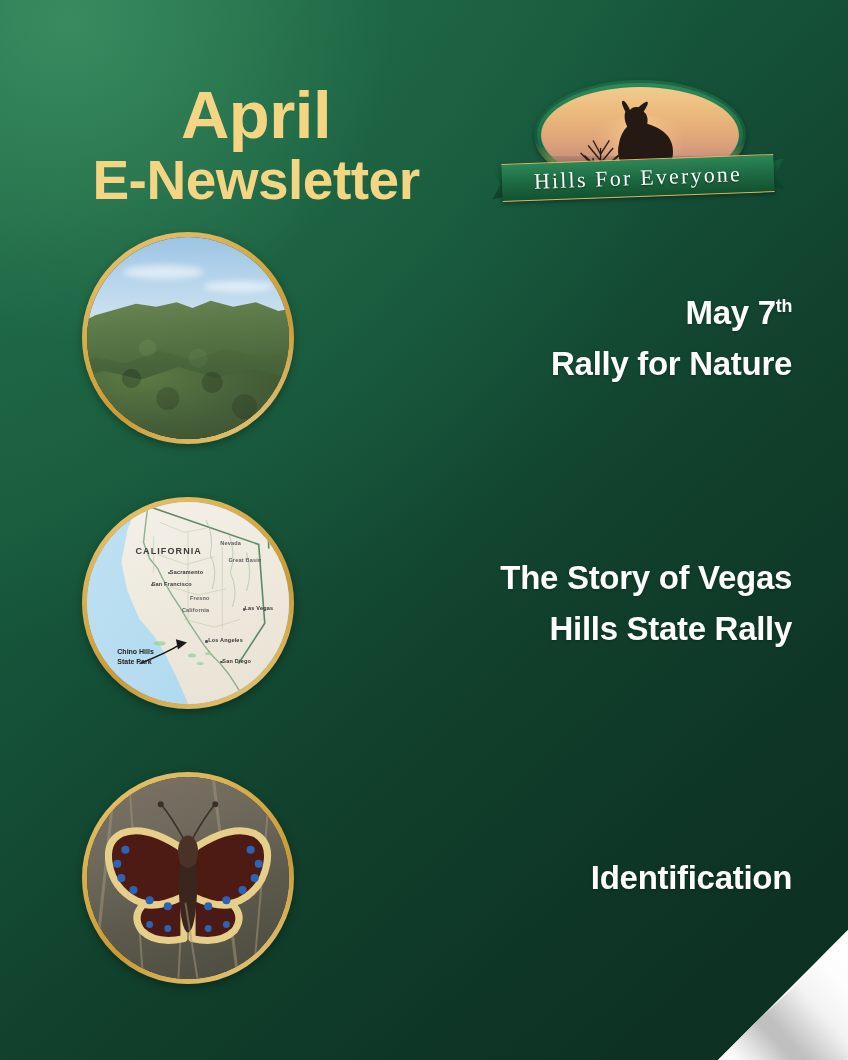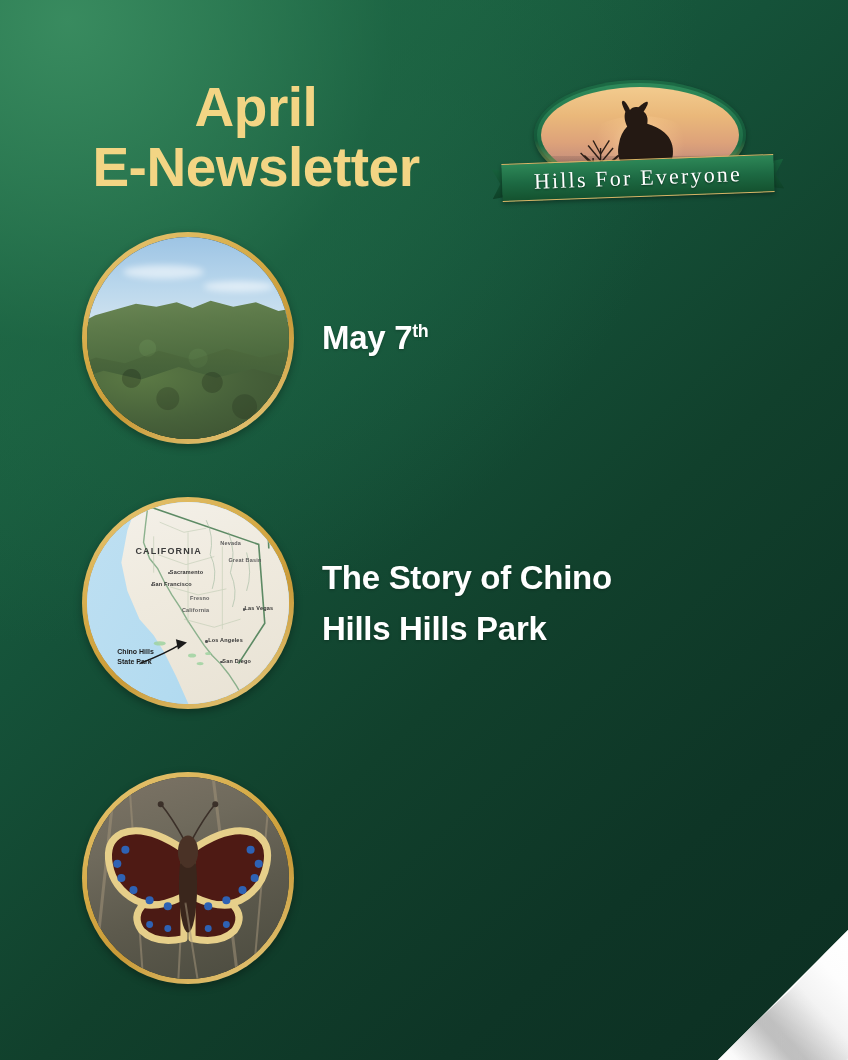--- a/index.html
+++ b/index.html
@@ -26,21 +26,21 @@
     position:absolute;
     left:0; top:78px; width:512px;
     text-align:center;
     color:#f3d584;
     font-weight:700;
     font-size:55px;
     line-height:1.09;
     letter-spacing:-0.5px;
   }
   .title-line { display:block; white-space:nowrap; }
-  .title-line.l1 { font-size:55px; }
+  .title-line.l1 { font-size:67px; }
   .title-line.l2 { font-size:55px; }
 
   
   .logo { position:absolute; left:492px; top:78px; width:292px; height:132px; }
 
   .logo-oval-wrap {
     position:absolute; left:42px; top:2px;
     width:212px; height:110px;
   }
   .logo-oval-rim {
@@ -186,20 +186,21 @@
   .article-text {
     position:absolute; left:322px; top:0;
     width:470px; height:212px;
     display:flex; flex-direction:column; justify-content:center;
     color:#ffffff;
     font-weight:700;
     font-size:33px;
     line-height:1.55;
     letter-spacing:-0.3px;
     text-shadow:0 1px 3px rgba(0,0,0,0.25);
+    align-items:flex-end;
   }
   .article-line { display:block; white-space:nowrap; }
   .article-line sup { font-size:0.54em; vertical-align:super; line-height:0; }
 
   
   .curl { position:absolute; right:0; bottom:0; width:130px; height:130px; }
   .curl-cut {
     position:absolute; right:0; bottom:0; width:130px; height:130px;
     background:#ffffff;
     clip-path:polygon(100% 0,100% 100%,0 100%,100% 0);
@@ -282,20 +283,21 @@
         <div class="ph-cloud" style="left:18%;top:14%;width:40%;height:7%;"></div>
         <div class="ph-cloud" style="left:58%;top:22%;width:34%;height:5%;"></div>
         <div class="ph-ridge"></div>
         <div class="ph-ridge2"></div>
         <div class="ph-fore"></div>
         <div class="ph-tex"></div>
       </div>
     </div>
     <div class="article-text">
       <span class="article-line"><span>May 7</span><sup>th</sup></span>
+      <span class="article-line">Rally for Nature</span>
     </div>
   </div>
 
   <div class="row r2">
     <div class="thumb">
       <div class="thumb-inner">
         <div class="map-bg"></div>
         <div class="map-ocean"></div>
         <div class="map-land"></div>
 
@@ -345,22 +347,22 @@
         <span class="map-dot" style="left:58.5%;top:68.5%;"></span>
         <span class="map-dot" style="left:66%;top:78.5%;"></span>
 
         <span class="map-annot" style="left:15%;top:72%;">
           <span>Chino Hills</span><br>
           <span>State Park</span>
         </span>
       </div>
     </div>
     <div class="article-text">
-      <span class="article-line">The Story of Chino</span>
-      <span class="article-line">Hills Hills Park</span>
+      <span class="article-line">The Story of Vegas</span>
+      <span class="article-line">Hills State Rally</span>
     </div>
   </div>
 
   <div class="row r3">
     <div class="thumb">
       <div class="thumb-inner">
         <div class="bf-bg"></div>
 
         <div class="bf-grass" style="left:8%;top:-5%;width:3px;height:110%;transform:rotate(6deg);"></div>
         <div class="bf-grass" style="left:24%;top:-5%;width:2px;height:110%;transform:rotate(-4deg);"></div>
@@ -398,20 +400,21 @@
               <circle cx="120" cy="150" r="3.4"></circle>
           </g>
           <ellipse cx="100" cy="108" rx="9" ry="46" fill="#3a261c"></ellipse>
           <ellipse cx="100" cy="74" rx="10" ry="16" fill="#4a3226"></ellipse>
         </svg>
 
         <div class="bf-grass" style="left:52%;top:62%;width:2px;height:48%;transform:rotate(-9deg);"></div>
       </div>
     </div>
     <div class="article-text">
+      <span class="article-line">Identification</span>
     </div>
   </div>
 
   <div class="curl">
     <div class="curl-cut"></div>
     <div class="curl-paper"></div>
     <div class="curl-shade"></div>
   </div>
 
 </div>

